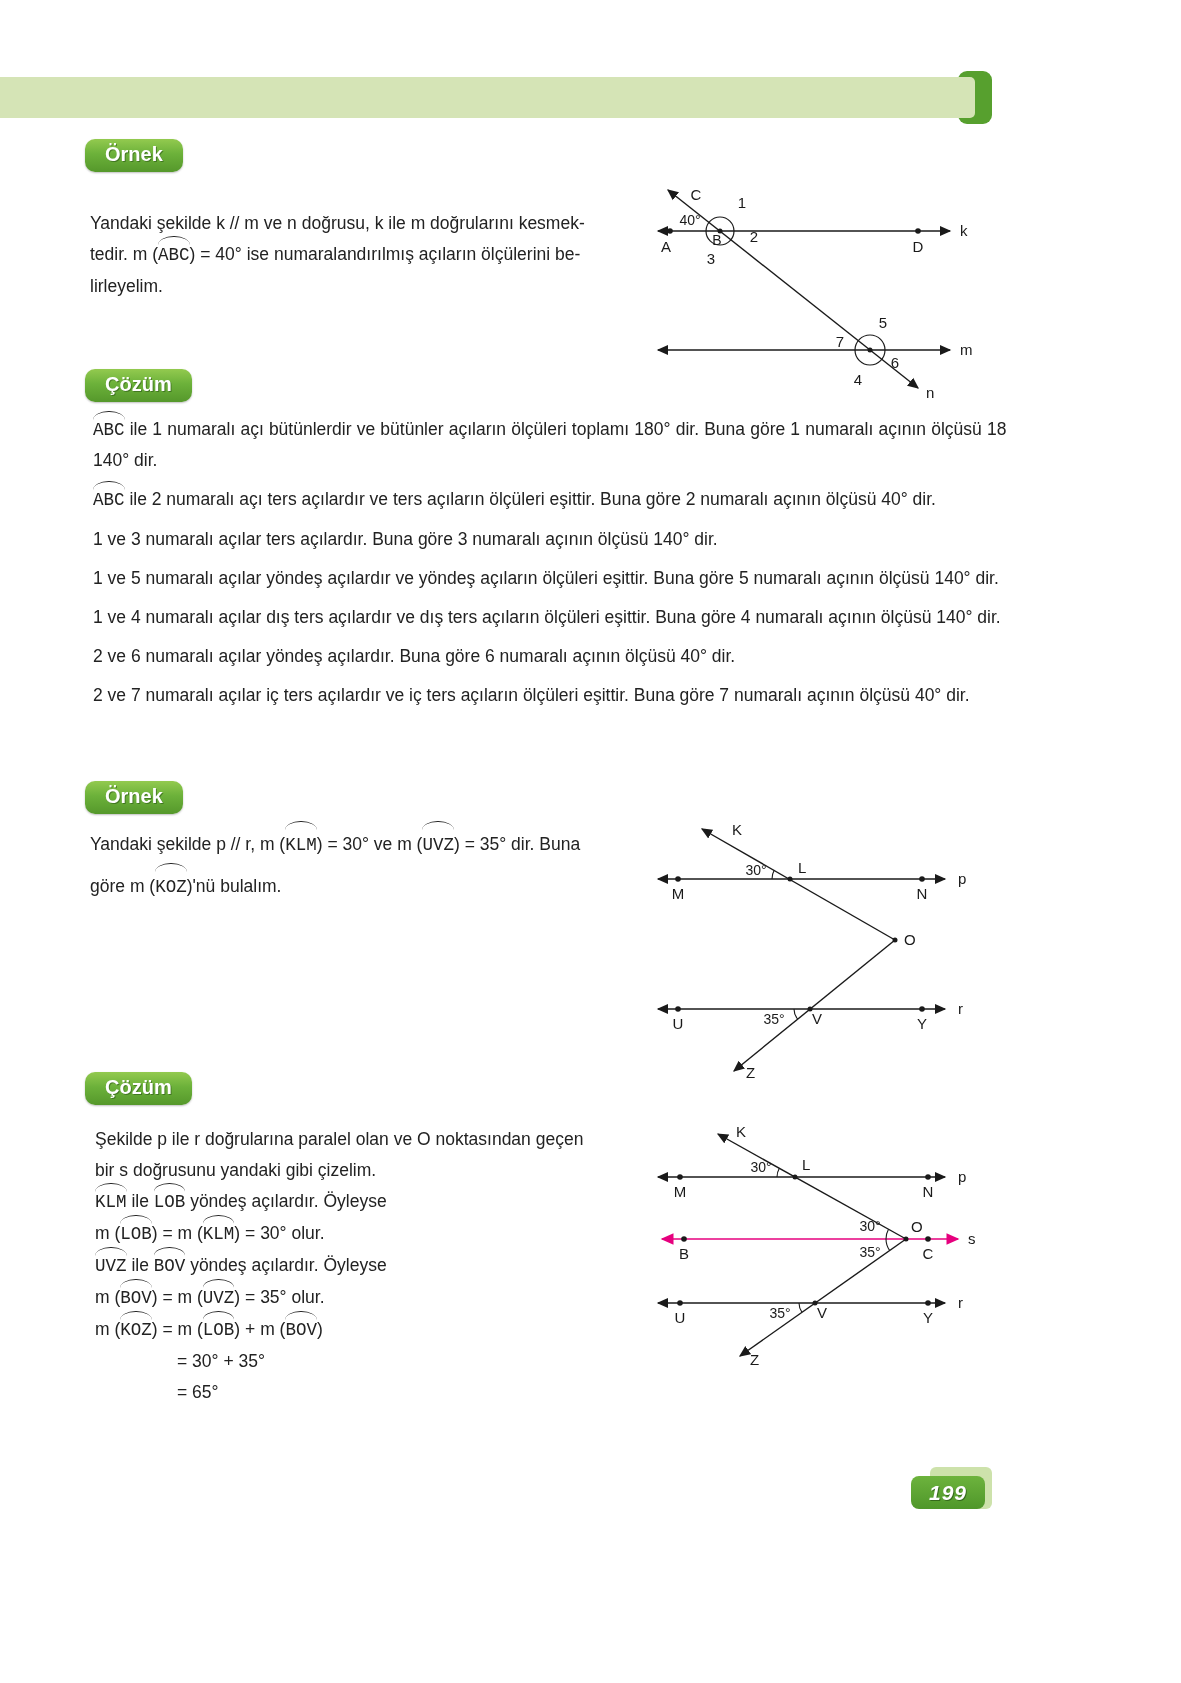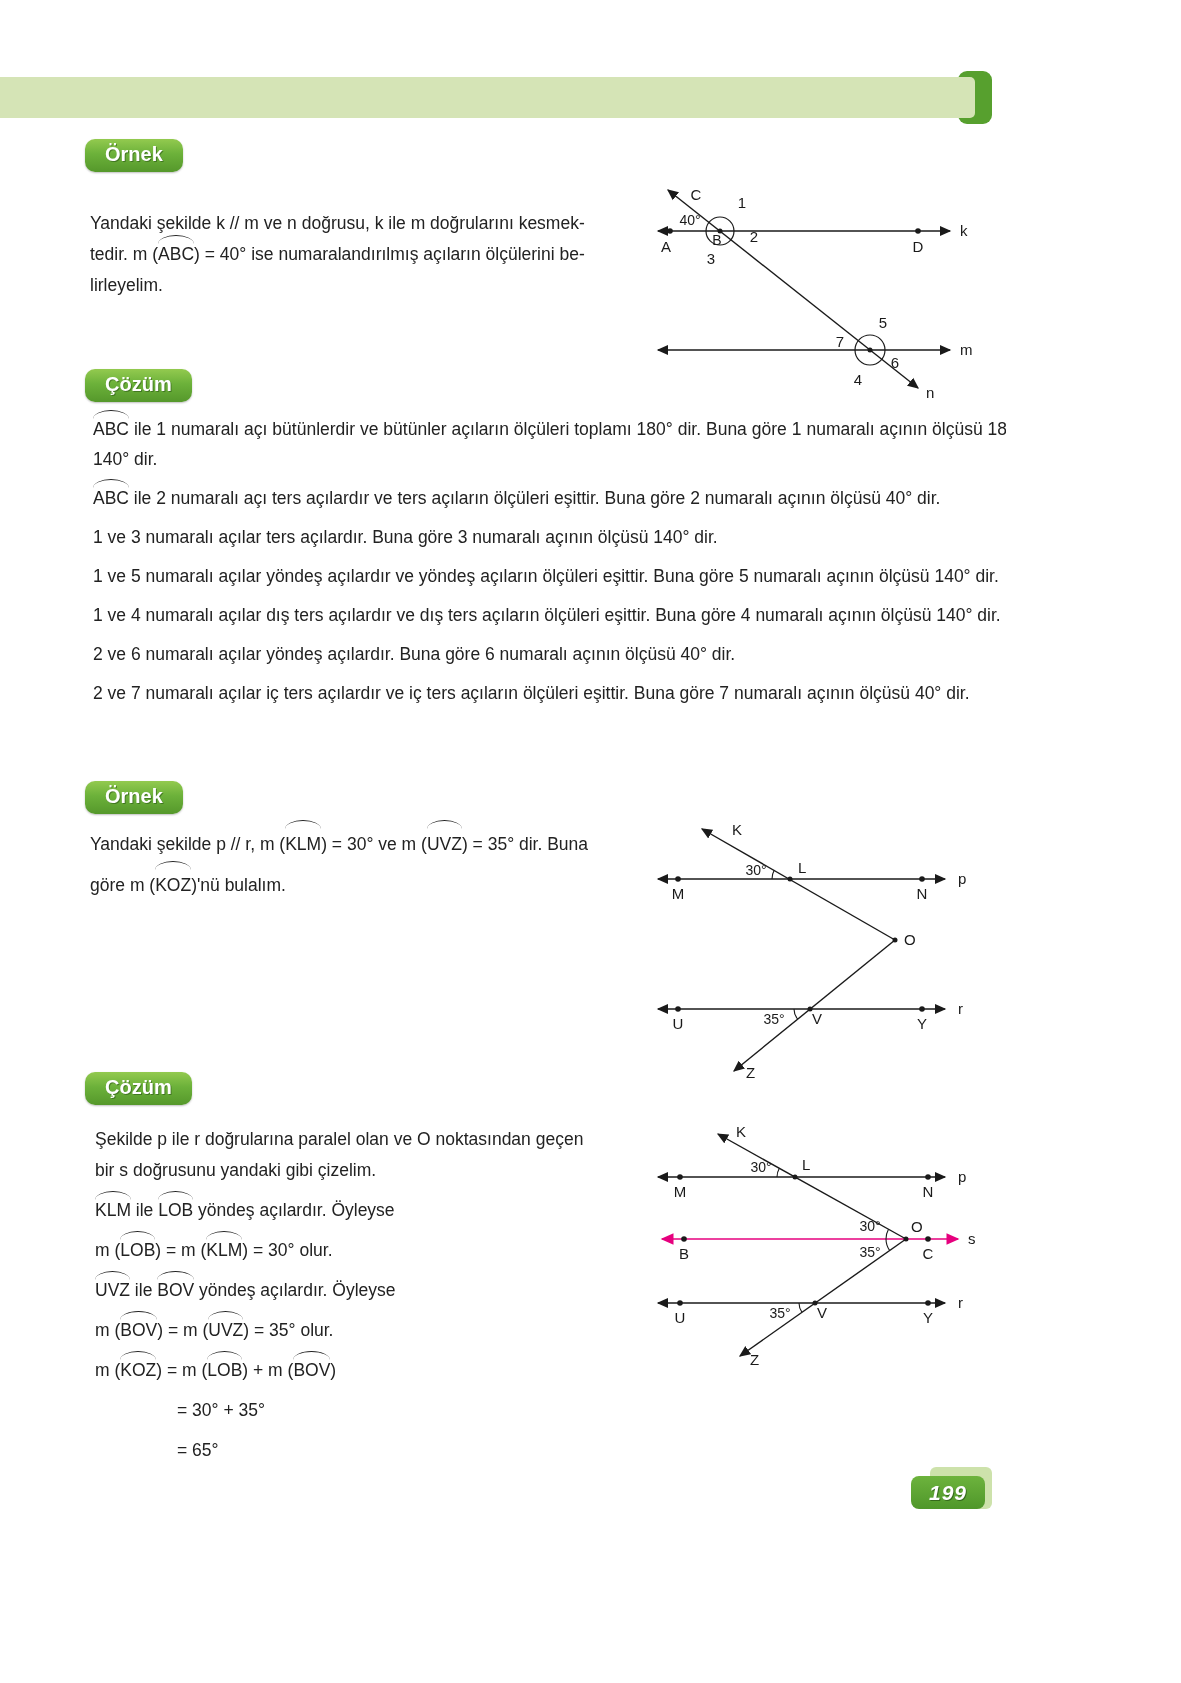--- a/index.html
+++ b/index.html
@@ -16,23 +16,23 @@
     text-shadow:1px 1px 0 rgba(40,80,20,.55);box-shadow:0 1px 2px rgba(0,0,0,.25);
   }
   .bodytext{font-size:17.5px;line-height:31px;color:#222;}
   .ex1{position:absolute;left:90px;top:184px;width:575px;margin-top:24px;}
   .sol1{position:absolute;left:93px;top:414px;width:992px;}
   .sol1 .para{margin:0 0 9px 0;line-height:30px;text-align:justify;font-size:17.5px;}
   .ex2{position:absolute;left:90px;top:824px;width:575px;}
   .ex2 .line{line-height:41px;}
   .sol2{position:absolute;left:95px;top:1124px;width:575px;}
   .sol2 .line{line-height:31px;}
-  .sol2 .gap{margin-top:9px;}
+  .sol2 .gap{}
   .sol2 .indent{padding-left:82px;}
-  .arc{position:relative;display:inline-block;}
+  .arc{position:relative;display:inline-block;font-family:Liberation Mono, monospace;}
   .arc::before{
     content:"";position:absolute;left:0;right:0;top:-4px;height:8px;
     border-top:1.7px solid #222;border-radius:50%/100% 100% 0 0;
   }
   .diagram{position:absolute;}
   .d1{left:650px;top:178px;}
   .d2{left:650px;top:815px;}
   .d3{left:650px;top:1115px;}
   svg text{font-family:"Liberation Sans",sans-serif;font-size:15px;fill:#1a1a1a;}
   svg .small{font-size:14px;}

